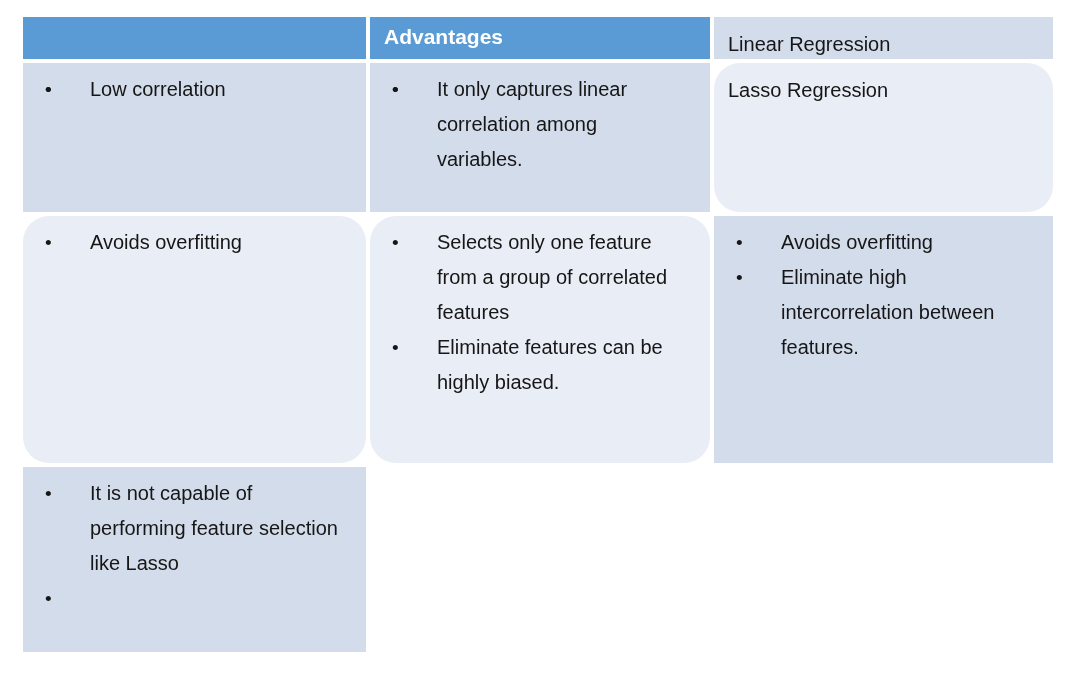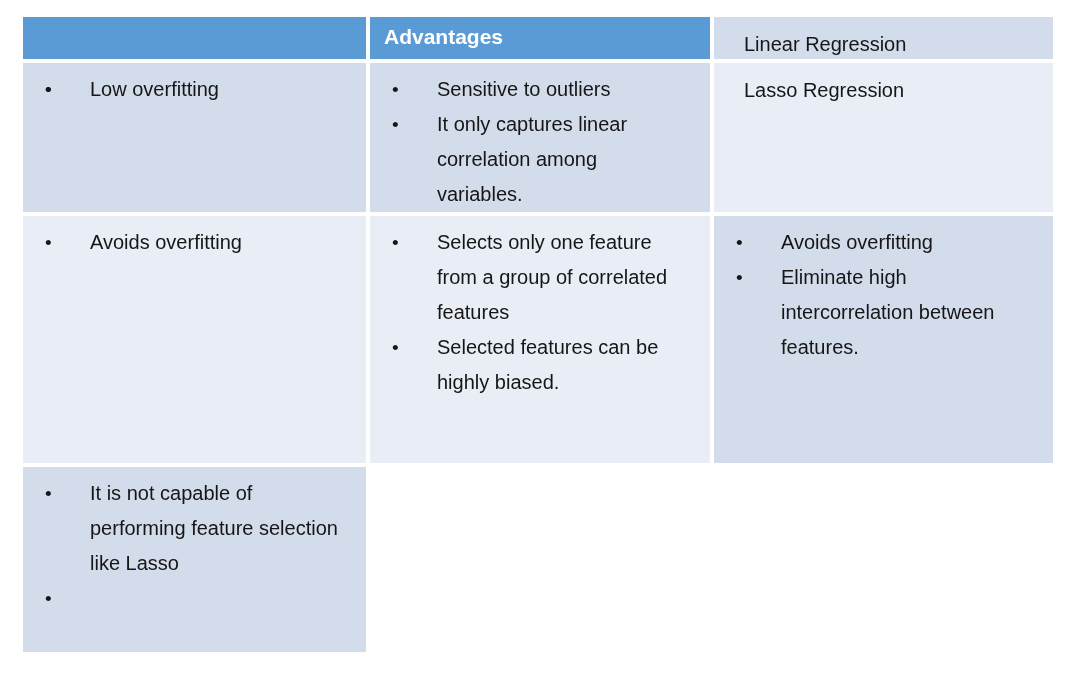--- a/index.html
+++ b/index.html
@@ -25,24 +25,24 @@
   .cell{overflow:hidden;}
   .head{
     background:var(--header-bg);
     color:var(--header-text);
     font-weight:bold;
     font-size:21px;
     display:flex;align-items:center;
     padding:0 0 2px 14px;
   }
   .odd{background:var(--row-odd-bg);}
-  .even{background:var(--row-even-bg);}
+  .even{background:var(--row-even-bg);border-radius:26px;}
   .label-cell{
     font-size:20px;line-height:34px;
-    padding:10px 10px 0 30px;
+    padding:10px 10px 0 14px;
   }
   .list-cell{padding:9px 28px 0 20px;font-size:20px;line-height:35px;}
   ul.blist{list-style:none;}
   ul.blist li{position:relative;padding-left:47px;}
   ul.blist .blt{
     position:absolute;left:2px;top:0;
     font-size:19px;
   }
 </style>
 </head>
@@ -50,40 +50,40 @@
 
 <div class="table">
 
   <div class="cell head"></div>
   <div class="cell head">Advantages</div>
 
   <div class="cell odd label-cell">Linear Regression</div>
   <div class="cell odd list-cell">
     <ul class="blist">
       <li><span class="blt">•</span></li>
-      <li><span class="blt">•</span><span>Low overfitting</span></li>
+      <li><span class="blt">•</span><span>Low correlation</span></li>
     </ul>
   </div>
   <div class="cell odd list-cell">
     <ul class="blist">
-      <li><span class="blt">•</span><span>Sensitive to outliers</span></li>
+      <li><span class="blt">•</span></li>
       <li><span class="blt">•</span><span>It only captures linear correlation among variables.</span></li>
     </ul>
   </div>
 
   <div class="cell even label-cell">Lasso Regression</div>
   <div class="cell even list-cell">
     <ul class="blist">
       <li><span class="blt">•</span><span>Avoids overfitting</span></li>
     </ul>
   </div>
   <div class="cell even list-cell">
     <ul class="blist">
       <li><span class="blt">•</span><span>Selects only one feature from a group of correlated features</span></li>
-      <li><span class="blt">•</span><span>Selected features can be highly biased.</span></li>
+      <li><span class="blt">•</span><span>Eliminate features can be highly biased.</span></li>
     </ul>
   </div>
 
   <div class="cell odd list-cell">
     <ul class="blist">
       <li><span class="blt">•</span><span>Avoids overfitting</span></li>
       <li><span class="blt">•</span><span>Eliminate high intercorrelation between features.</span></li>
     </ul>
   </div>
   <div class="cell odd list-cell">

